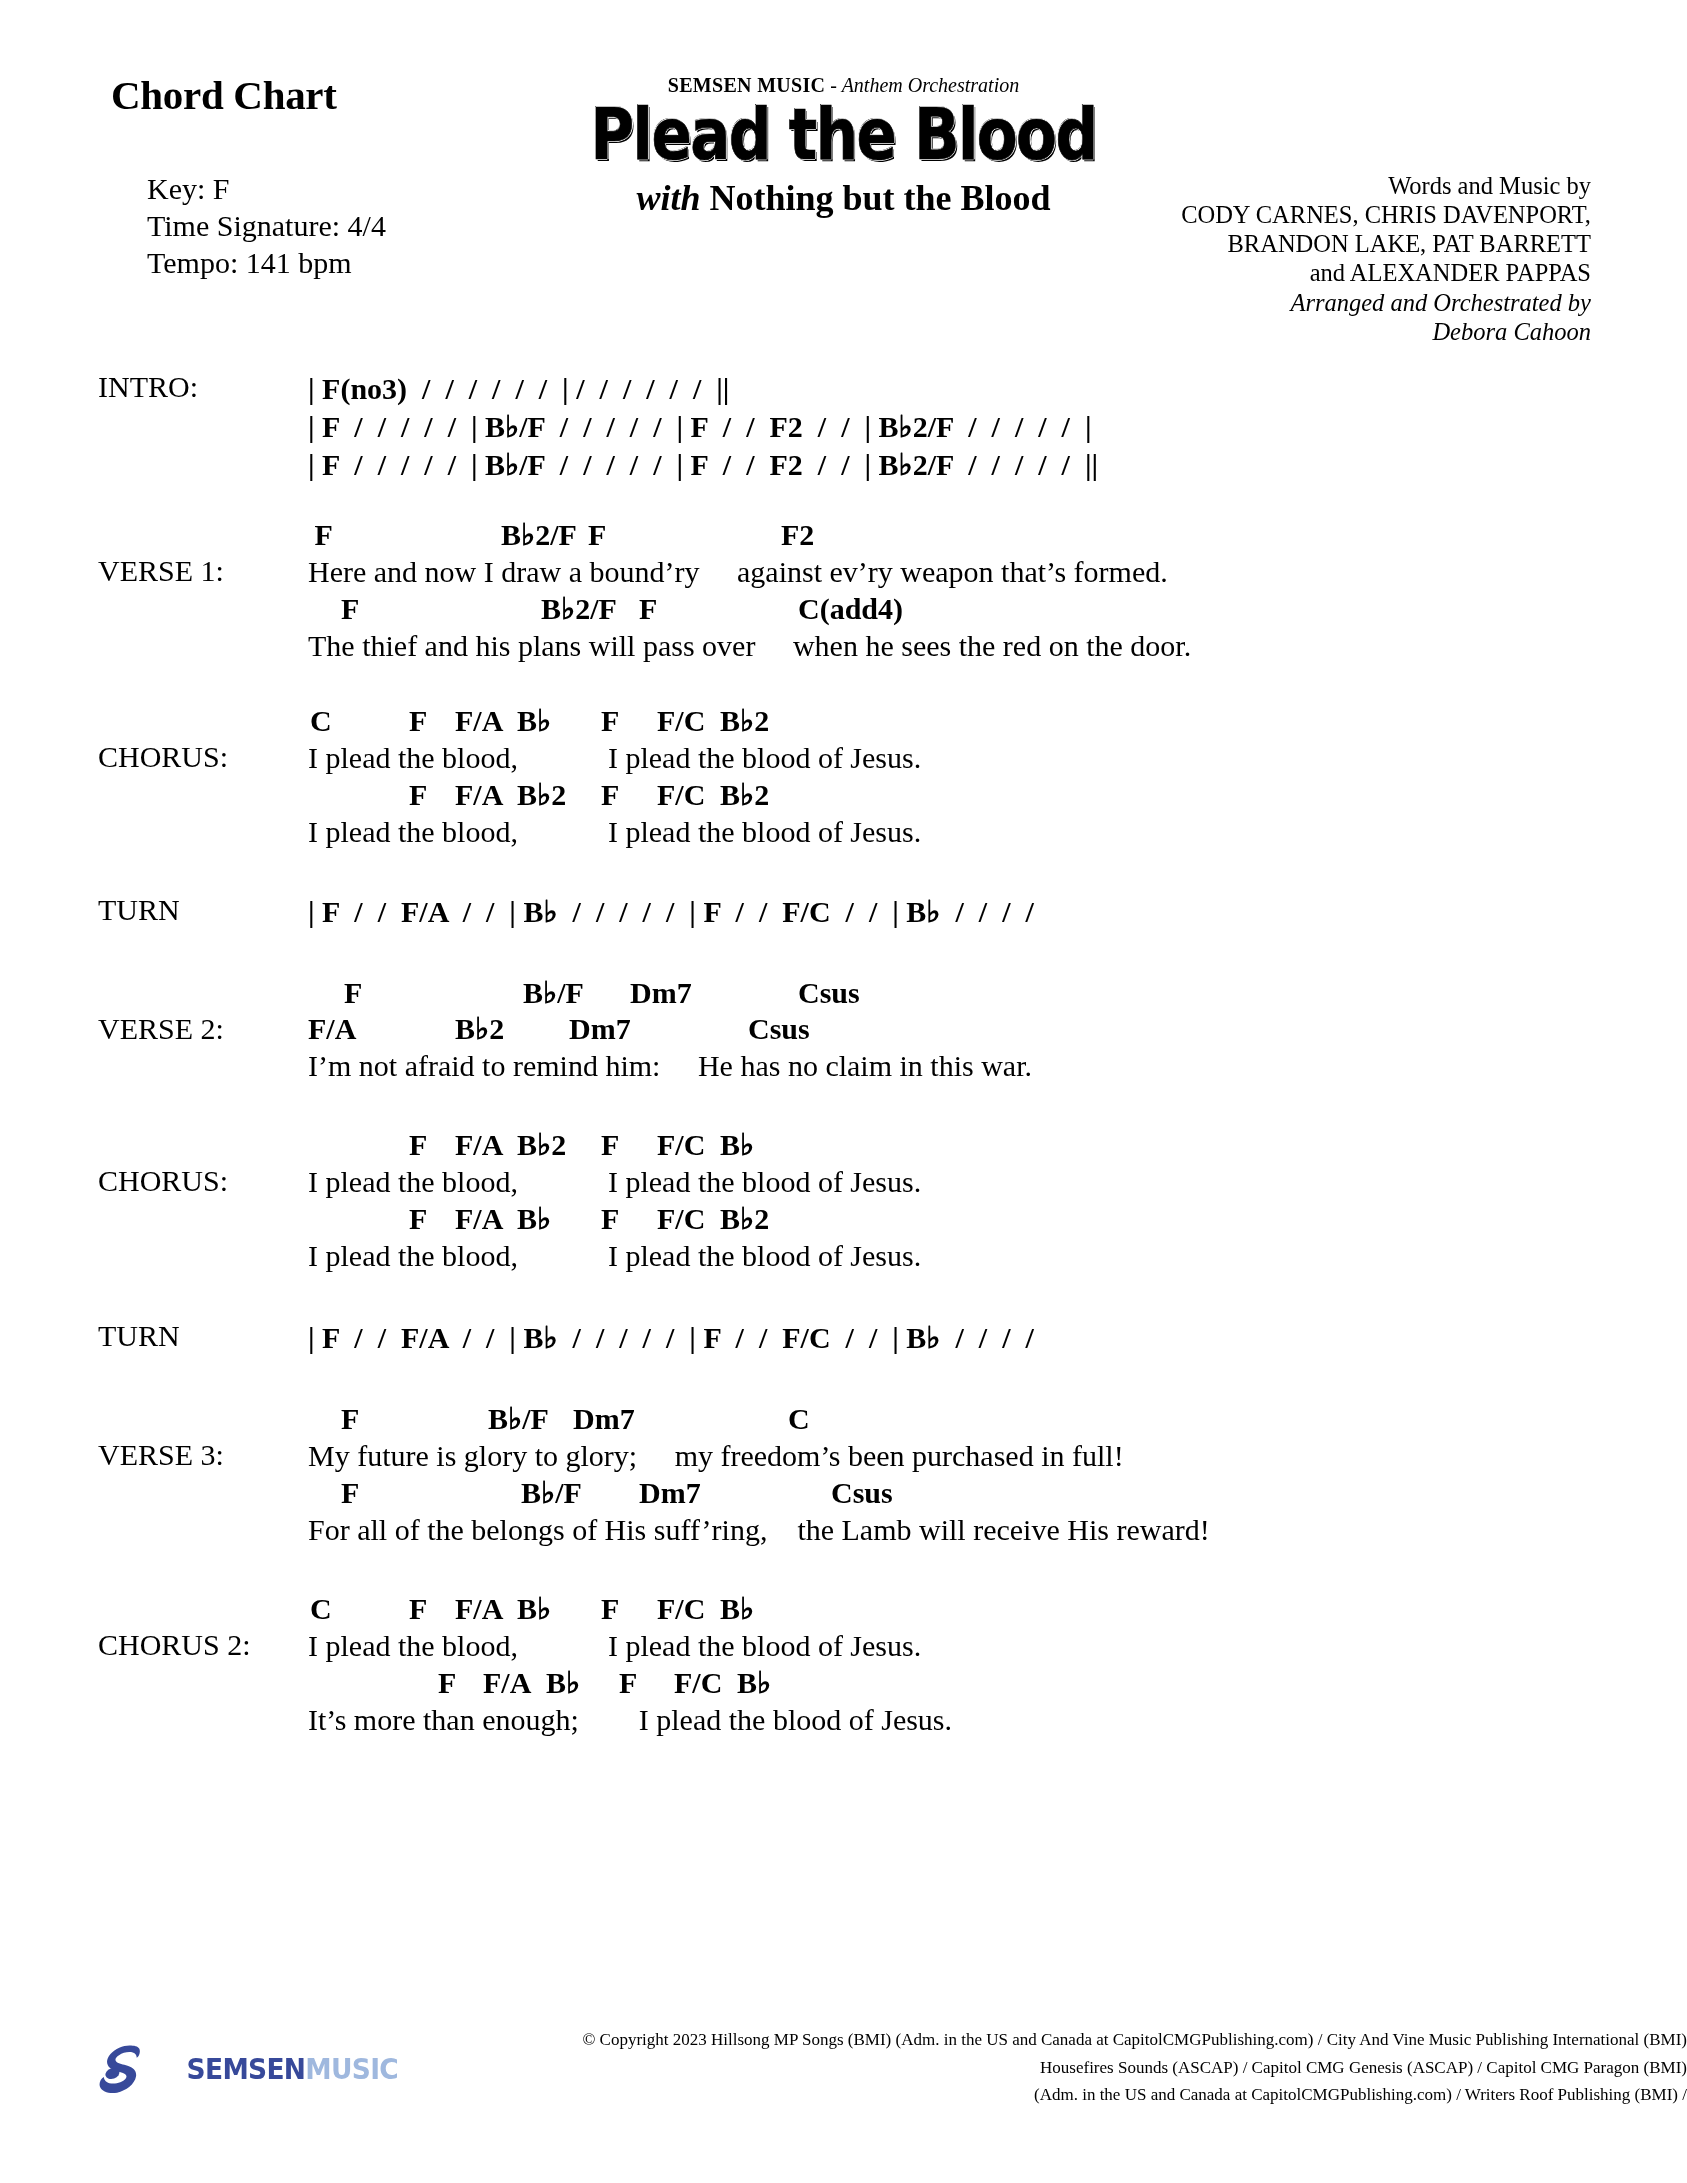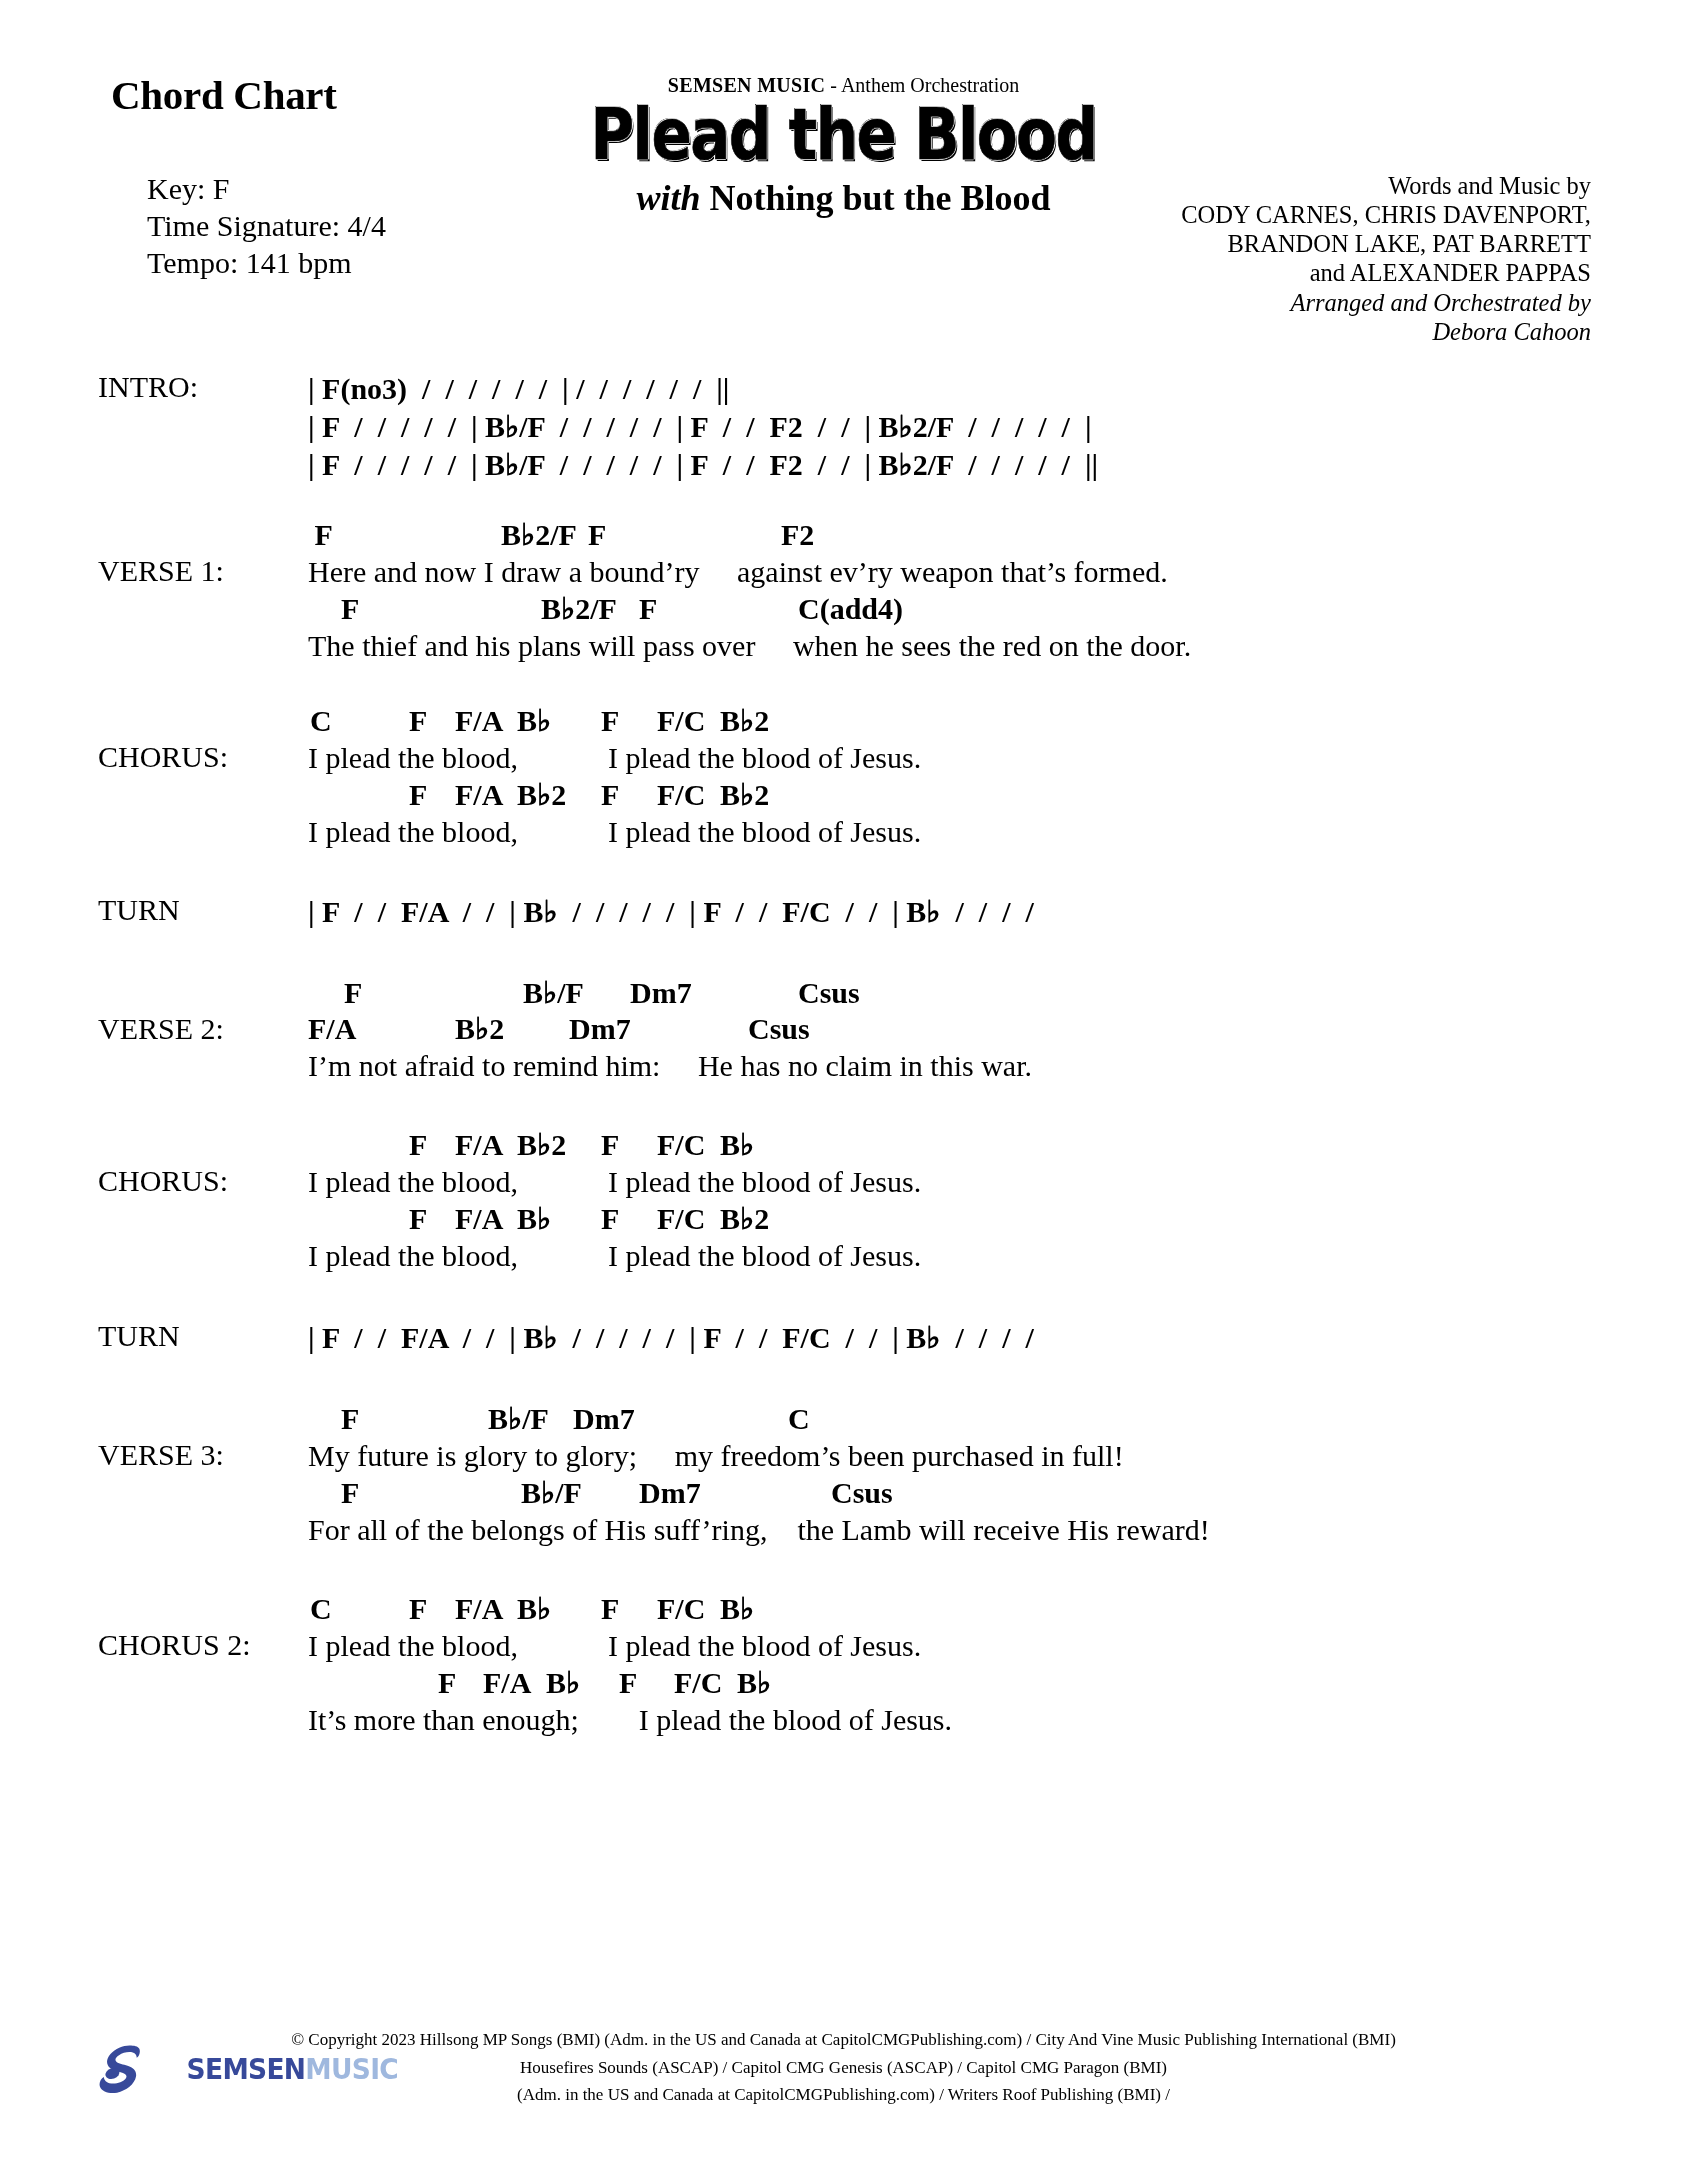--- a/index.html
+++ b/index.html
@@ -39,21 +39,21 @@
   .pub-line {
     position: absolute;
     left: 0;
     top: 74px;
     width: 1687px;
     text-align: center;
     font-size: 20px;
     white-space: pre;
   }
   .pub-line .pub-name { font-weight: bold; letter-spacing: 0.3px; }
-  .pub-line .pub-sub  { }
+  .pub-line .pub-sub  { font-style: italic; }
 
   .song-title {
     position: absolute;
     left: 0;
     top: 93px;
     width: 1687px;
     text-align: center;
     font-family: "DejaVu Sans", sans-serif;
     font-size: 71px;
     font-weight: bold;
@@ -132,21 +132,21 @@
     top: 0;
     white-space: pre;
   }
 
   
   .footer {
     position: absolute;
     left: 0;
     bottom: 74px;
     width: 1687px;
-    text-align: center;
+    text-align: right;
     font-size: 17px;
     line-height: 1.62;
   }
   .footer div { white-space: pre; }
 
   .logo {
     position: absolute;
     left: 98px;
     bottom: 86px;
     display: flex;

